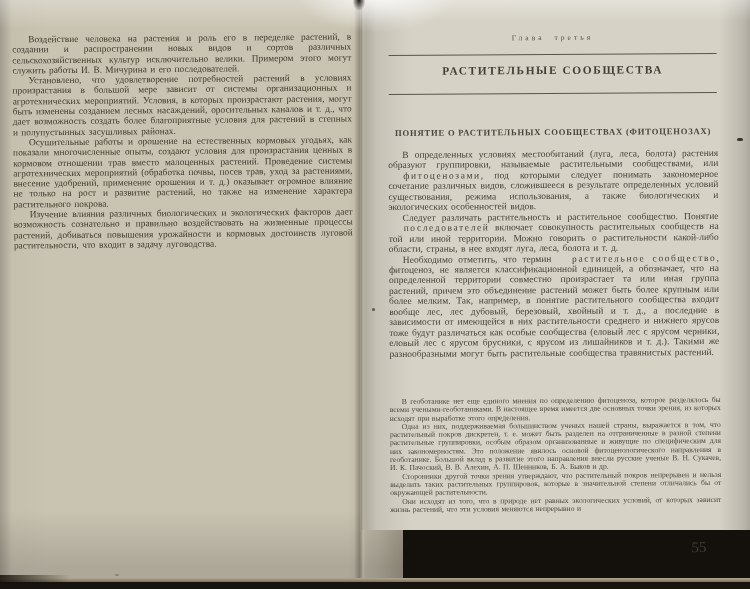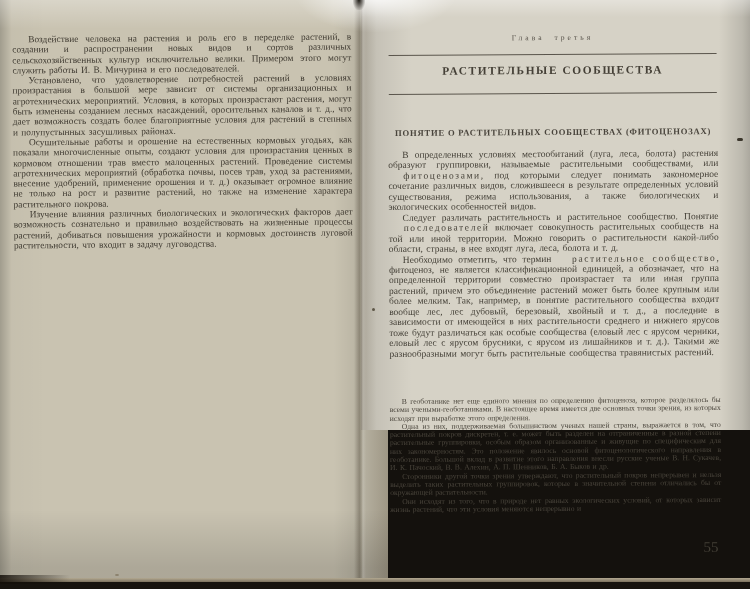--- a/index.html
+++ b/index.html
@@ -6,22 +6,22 @@
   body{width:750px;height:589px;background:#14110d;overflow:hidden;
        font-family:"Liberation Serif","DejaVu Serif",serif;}
   .scene{position:relative;width:750px;height:589px;overflow:hidden;}
 
   
   .page{position:absolute;top:0;}
   .page-left{left:0;width:388px;height:579px;
     background:
       linear-gradient(180deg,rgba(255,255,255,.30) 0,rgba(255,255,255,0) 5%,rgba(0,0,0,0) 88%,rgba(0,0,0,.14) 98%),
       linear-gradient(90deg,rgba(0,0,0,.20) 0,rgba(0,0,0,.02) 3%,rgba(0,0,0,0) 12%,rgba(0,0,0,0) 86%,rgba(0,0,0,.10) 94%,rgba(60,48,30,.30) 100%),
-      #c9c3b1;}
-  .page-right{left:361px;width:389px;height:430px;
+      #c9c3b1; padding-left: 15px;}
+  .page-right{left:361px;width:389px;height:530px;
     background:
       linear-gradient(180deg,rgba(255,255,255,.35) 0,rgba(255,255,255,0) 4%),
       linear-gradient(90deg,rgba(50,40,24,.28) 0,rgba(0,0,0,.08) 4%,rgba(0,0,0,0) 13%,rgba(0,0,0,0) 92%,rgba(0,0,0,.12) 98%,rgba(0,0,0,.20) 100%),
       #d6d2c6;}
 
   
   .crease{position:absolute;left:354px;top:0;width:12px;height:578px;
     background:linear-gradient(90deg,rgba(0,0,0,0) 0,rgba(44,35,20,.30) 45%,rgba(44,35,20,.18) 60%,rgba(255,255,255,.12) 75%,rgba(0,0,0,0) 100%);}
   .top-highlight{position:absolute;left:296px;top:-8px;width:160px;height:40px;
     background:radial-gradient(ellipse at 50% 0,rgba(255,255,255,.9),rgba(255,255,255,0) 72%);}
@@ -51,21 +51,21 @@
     font-size:11.4px;font-weight:bold;letter-spacing:1.6px;color:#454037;}
   .section-heading{position:absolute;top:127px;left:0;width:100%;text-align:center;
     font-size:8.6px;font-weight:bold;letter-spacing:.8px;color:#49443c;}
   .body-block{position:absolute;top:149px;left:0;width:330px;}
   .body-block p{margin:0;font-size:9.5px;line-height:10.45px;color:#433f36;
     text-align:justify;text-indent:14px;word-spacing:1px;}
   .spaced{letter-spacing:1.6px;margin-left:15px;}
   .small-block{position:absolute;top:397px;left:0;width:331px;}
   .small-block p{margin:0;font-size:7.6px;line-height:8.3px;color:#4a453c;
     text-align:justify;text-indent:12px;word-spacing:.6px;}
-  .page-number{position:absolute;top:540px;right:2px;font-size:15px;color:#433f36;}
+  .page-number{position:absolute;top:540px;right:14px;font-size:15px;color:#433f36;}
 
   
   .speck{position:absolute;background:#5d5647;border-radius:50%;}
   .speck-a{left:372px;top:308px;width:3px;height:3px;}
   .speck-b{left:737px;top:138px;width:6px;height:3px;border-radius:2px;background:#3a352b;}
   .speck-c{left:115px;top:574px;width:4px;height:2px;background:#8a816c;}
 </style>
 </head>
 <body>
 

